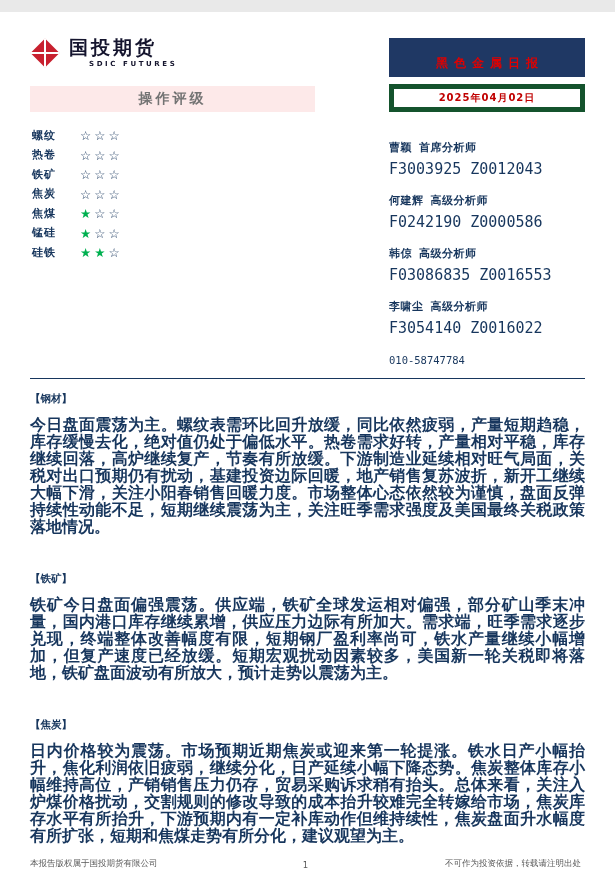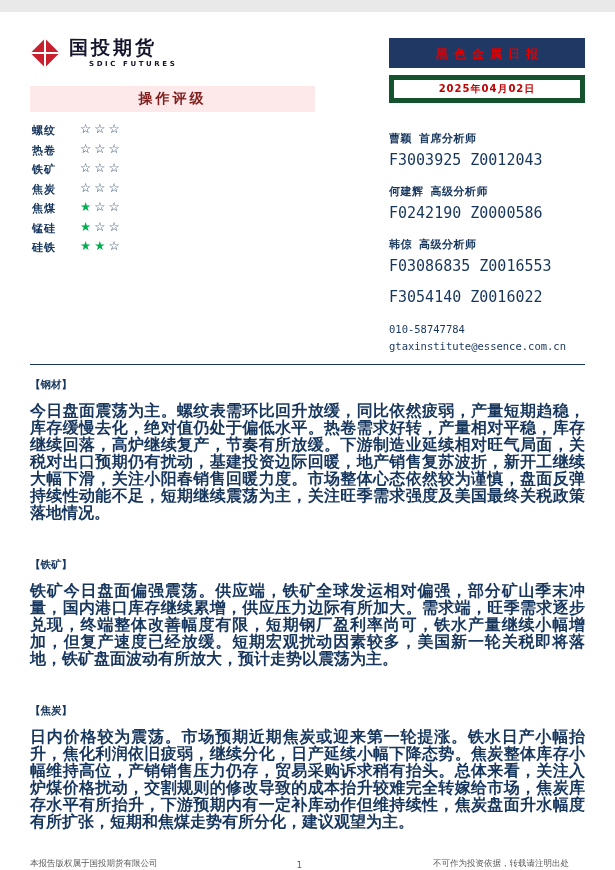--- a/index.html
+++ b/index.html
@@ -14,34 +14,34 @@
   .right-col { width:196px; padding-top:6px; }
 
   
   .logo-row { display:flex; align-items:center; gap:9px; height:42px; }
   .logo-mark { width:30px; height:30px; }
   .logo-cn { font-size:19px; font-weight:bold; letter-spacing:3px; color:#15152e; line-height:1.05; }
   .logo-en { font-size:7px; letter-spacing:2.6px; color:#15152e; font-weight:bold; margin-top:2px;padding-left:20px; }
 
   
   .rating-bar {
-    margin-top:12px; background:#FDE9E9; color:#7f1d1d; font-size:14px;
+    margin-top:12px; background:#FDE9E9; color:#737373; font-size:14px;
     font-weight:bold; text-align:center; padding:4px 0; letter-spacing:3px;
   }
   .rating-list { margin-top:11px; padding-left:2px; }
-  .rating-row { display:flex; align-items:flex-start; height:19.5px; }
+  .rating-row { display:flex; align-items:flex-end; height:19.5px; }
   .rating-name { width:48px; font-size:11px; font-weight:bold; letter-spacing:1px; color:#17365D; }
   .stars { font-size:12.5px; letter-spacing:3px; line-height:1; }
   .stars .filled { color:#00B050; }
   .stars .empty { color:#17365D; }
 
   
   .title-box {
     background:#1F3864; color:#E00000; font-weight:bold; font-size:12px;
-    text-align:center; padding:8px 0 5px; letter-spacing:6px; text-indent:6px;
+    text-align:center; padding:17px 0 5px; letter-spacing:6px; text-indent:6px;
   }
   .date-box {
     border:5px solid #14532d; color:#C00000; font-size:10px; font-weight:bold;
     text-align:center; padding:2px 0; margin-top:7px; letter-spacing:1px;
   }
 
   
   .analysts { margin-top:25px; }
   .analyst { margin-bottom:10px; }
   .analyst-line { font-size:11px; font-weight:bold; line-height:22px; letter-spacing:0.5px; color:#17365D; }
@@ -53,21 +53,21 @@
   .divider { border-top:1.6px solid #17365D; margin-top:9px; }
 
   
   .sections { margin-top:13px; }
   .section { margin-bottom:37px; }
   .section-heading { font-size:10.5px; font-weight:bold; margin-bottom:10px; color:#17365D; }
   .section-body { font-size:16px; line-height:17px; text-align:justify; font-weight:600; color:#17365D; }
 
   
   .footer {
-    position:absolute; left:30px; right:46px; bottom:12px;
+    position:absolute; left:30px; right:34px; bottom:12px;
     font-size:8.5px; color:#595959; display:flex; justify-content:space-between; align-items:flex-end;
   }
   .footer-page { position:absolute; left:50%; transform:translateX(-50%); }
 </style>
 </head>
 <body>
 
 <div class="page">
 
   <div class="main-cols">
@@ -131,27 +131,27 @@
         </div>
         <div class="analyst">
           <div class="analyst-line"><span>何建辉</span><span class="analyst-title">高级分析师</span></div>
           <div class="analyst-codes">F0242190 Z0000586</div>
         </div>
         <div class="analyst">
           <div class="analyst-line"><span>韩倞</span><span class="analyst-title">高级分析师</span></div>
           <div class="analyst-codes">F03086835 Z0016553</div>
         </div>
         <div class="analyst">
+          <div class="analyst-line"><span>李啸尘</span><span class="analyst-title">高级分析师</span></div>
           <div class="analyst-codes">F3054140 Z0016022</div>
         </div>
       </div>
 
       <div class="contact">
         <div class="contact-line">010-58747784</div>
-        <div class="contact-line">gtaxinstitute@essence.com.cn</div>
       </div>
     </div>
   </div>
 
   <div class="divider"></div>
 
   <div class="sections">
     <div class="section">
       <div class="section-heading">【钢材】</div>
       <div class="section-body">今日盘面震荡为主。螺纹表需环比回升放缓，同比依然疲弱，产量短期趋稳，库存缓慢去化，绝对值仍处于偏低水平。热卷需求好转，产量相对平稳，库存继续回落，高炉继续复产，节奏有所放缓。下游制造业延续相对旺气局面，关税对出口预期仍有扰动，基建投资边际回暖，地产销售复苏波折，新开工继续大幅下滑，关注小阳春销售回暖力度。市场整体心态依然较为谨慎，盘面反弹持续性动能不足，短期继续震荡为主，关注旺季需求强度及美国最终关税政策落地情况。</div>

